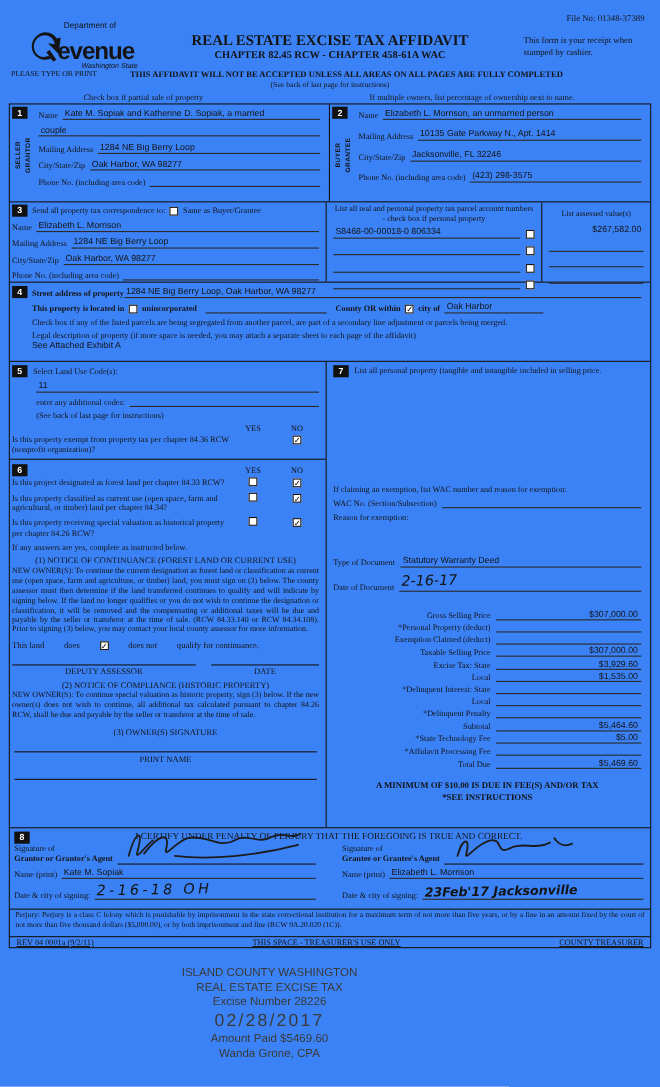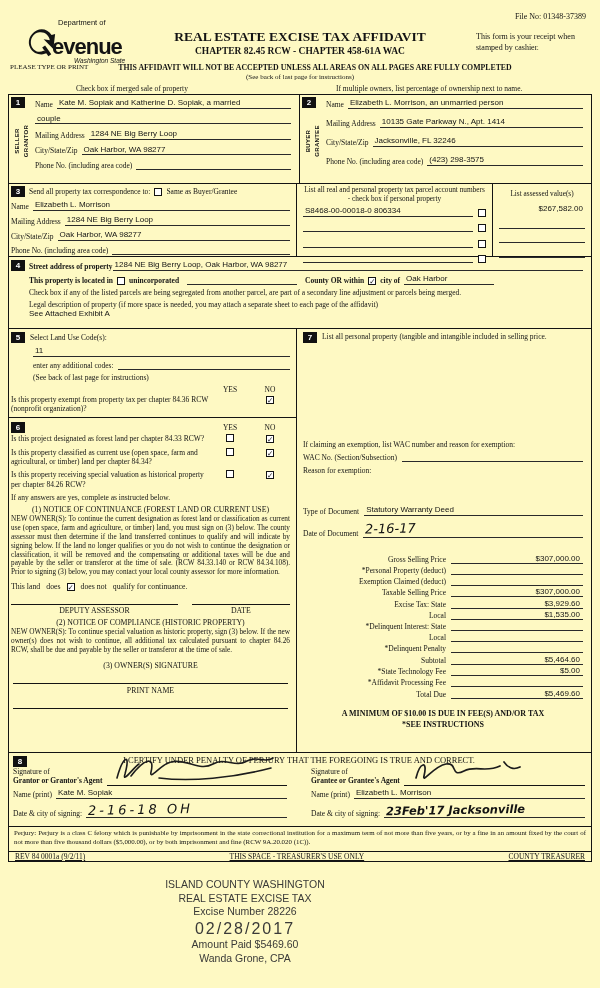--- a/index.html
+++ b/index.html
@@ -1,19 +1,19 @@
 <!DOCTYPE html>
 <html><head>
 <meta charset="utf-8">
 <style>
   * { box-sizing: border-box; margin: 0; padding: 0; }
   html,body { background:#e8e8e6; }
   body { width:600px; }
   .page {
-    position:relative; width:600px; height:988px; background:#fef9c3;
+    position:relative; width:600px; height:988px; background:#3b82f6;
     font-family:"Liberation Serif", serif; color:#141414; overflow:hidden;
   }
   .sans { font-family:"Liberation Sans", sans-serif; }
   
   .file-no { position:absolute; top:12px; right:14px; font-size:8px; }
   .logo { position:absolute; top:18px; left:26px; width:110px; }
   .logo-row { display:flex; align-items:flex-end; }
   .logo-mark { width:30px; height:30px; flex:0 0 auto; }
   .logo-dept { font-size:7.5px; margin-left:32px; font-family:"Liberation Sans",sans-serif;}
   .logo-name { font-size:22px; font-weight:bold; font-family:"Liberation Sans",sans-serif; letter-spacing:-1px; line-height:0.9; margin-left:-4px;}
@@ -74,21 +74,21 @@
   .ynhead { display:flex; font-size:7.5px; margin:2px 0 1px 0;}
   .ynhead .sp { flex:1; }
   .yn { width:40px; text-align:center; flex:0 0 auto; }
   .qrow { display:flex; align-items:flex-start; font-size:7.5px; line-height:1.25; margin-bottom:4px;}
   .qrow .qt { flex:1; }
   .s6 { flex:1; padding:2px 6px 0 2px; overflow:hidden;}
   .s6 .ynhead { align-items:center; }
   .note { font-size:7.5px; margin:3px 0 2px 0;}
   .ntitle { font-size:7.8px; text-align:center; margin-top:3px; }
   .nbody { font-size:7.25px; line-height:1.22; text-align:justify; margin-top:1px;}
-  .qualify { display:flex; align-items:center; gap:6px; font-size:7.8px; margin-top:5px;}
+  .qualify { display:flex; align-items:center; gap:18px; font-size:7.8px; margin-top:5px;}
   .dep-row { display:flex; gap:14px; margin-top:13px; font-size:7.8px;}
   .dep-l { flex:1.7; border-top:1px solid #141414; text-align:center; padding-top:1px;}
   .dep-r { flex:1; border-top:1px solid #141414; text-align:center; padding-top:1px;}
   .center8 { text-align:center; font-size:7.8px; }
   .longline { border-bottom:1px solid #141414; height:14px; margin:0 2px;}
   
   .rightcol { flex:1; display:flex; flex-direction:column; padding:3px 8px 0 6px; overflow:hidden;}
   .s7top { display:flex; gap:5px; font-size:7.5px; line-height:1.3;}
   .spacer1 { height:97px; } .spacer2 { height:30px; } .spacer3 { height:12px; }
   .wacrow { display:flex; align-items:flex-end; font-size:7.5px; margin-top:3px;}
@@ -141,21 +141,21 @@
 
   <div class="please-type">PLEASE TYPE OR PRINT</div>
   <div class="title">REAL ESTATE EXCISE TAX AFFIDAVIT</div>
   <div class="subtitle">CHAPTER 82.45 RCW - CHAPTER 458-61A WAC</div>
   <div class="receipt">
     <span>This form is your receipt</span>
     <span>when stamped by cashier.</span>
   </div>
   <div class="warning">THIS AFFIDAVIT WILL NOT BE ACCEPTED UNLESS ALL AREAS ON ALL PAGES ARE FULLY COMPLETED</div>
   <div class="see-back-hdr">(See back of last page for instructions)</div>
-  <div class="partial">Check box if merged sale of property</div>
+  <div class="partial">Check box if partial sale of property</div>
   <div class="multi">If multiple owners, list percentage of ownership next to name.</div>
 
   <div class="form">
 
     <div class="s12">
       <div class="half first">
         <div class="numcol">
           <span class="badge">1</span>
           <div class="vtext">
             <span>SELLER</span>

